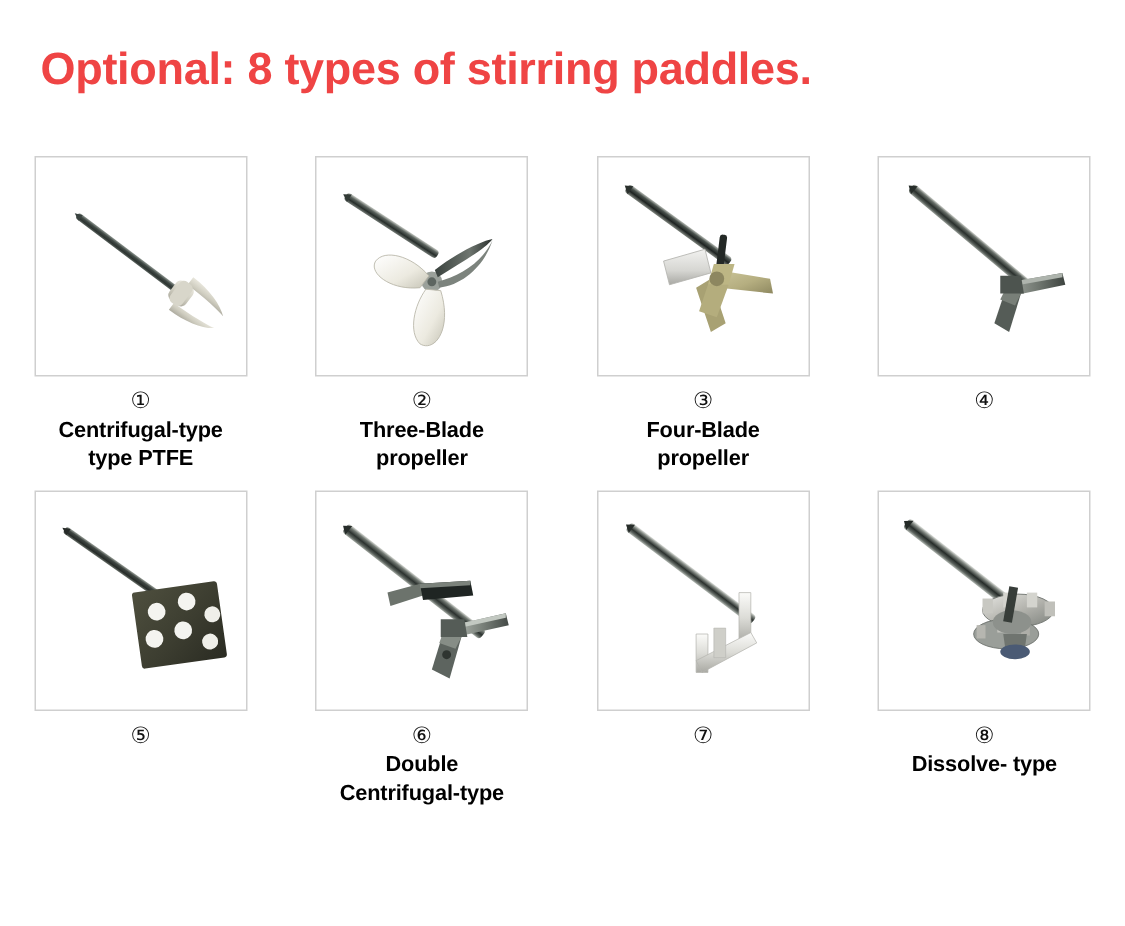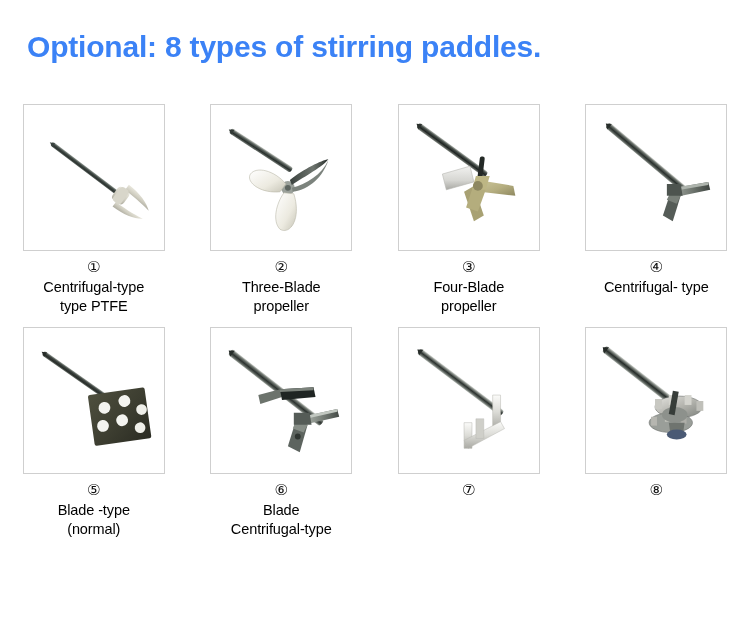--- a/index.html
+++ b/index.html
@@ -18,21 +18,21 @@
     width: 750px;
     height: 617px;
     box-sizing: border-box;
   }
   .page-title {
     position: absolute;
     left: 27px;
     top: 30px;
     font-size: 30px;
     font-weight: bold;
-    color: #3b82f6;
+    color: #ef4444;
     letter-spacing: -0.2px;
     white-space: nowrap;
   }
   .grid {
     position: absolute;
     left: 0;
     top: 104px;
     width: 750px;
   }
   .row {
@@ -66,21 +66,21 @@
     font-size: 15px;
     line-height: 18px;
     color: #111111;
     font-family: "DejaVu Sans", sans-serif;
     font-weight: normal;
   }
   .caption {
     margin-top: 2px;
     font-size: 14.5px;
     line-height: 19px;
-    font-weight: normal;
+    font-weight: bold;
     color: #000000;
     text-align: center;
     width: 180px;
     letter-spacing: -0.1px;
   }
 </style>
 </head>
 <body>
 
 <div class="page">
@@ -237,23 +237,20 @@
             <path d="M90 84 L124 78 L126 86 L92 93 Z" fill="url(#vane4)"></path>
             <path d="M90 84 L124 78 L124 81 L90 87 Z" fill="#aeb4ad"></path>
 
             <path d="M86 88 L96 92 L88 118 L78 112 Z" fill="#555c57"></path>
             <path d="M86 88 L96 92 L92 100 L82 96 Z" fill="#787f78"></path>
 
             <path d="M82 80 L96 80 L98 92 L82 92 Z" fill="#4d544f"></path>
           </svg>
         </div>
         <div class="num">④</div>
-        <div class="caption">
-          <span>Centrifugal- type</span>
-        </div>
       </div>
 
     </div>
 
     <div class="row row-2">
 
       <div class="cell">
         <div class="thumb">
           <svg viewBox="0 0 142 147">
             <defs>
@@ -279,24 +276,20 @@
               <ellipse cx="83" cy="79" rx="6" ry="6" fill="#f4f4f0"></ellipse>
               <ellipse cx="104" cy="75" rx="6" ry="6" fill="#f4f4f0"></ellipse>
               <ellipse cx="120" cy="86" rx="5.4" ry="5.4" fill="#efefe9"></ellipse>
               <ellipse cx="79" cy="97" rx="6" ry="6" fill="#f4f4f0"></ellipse>
               <ellipse cx="99" cy="94" rx="6" ry="6" fill="#f4f4f0"></ellipse>
               <ellipse cx="116" cy="104" rx="5.4" ry="5.4" fill="#efefe9"></ellipse>
             </g>
           </svg>
         </div>
         <div class="num">⑤</div>
-        <div class="caption">
-          <span>Blade -type</span><br>
-          <span>(normal)</span>
-        </div>
       </div>
 
       <div class="cell">
         <div class="thumb">
           <svg viewBox="0 0 142 147">
             <defs>
               <linearGradient id="shaft6" x1="0" y1="0" x2="0" y2="1">
                 <stop offset="0%" stop-color="#dadcd7"></stop>
                 <stop offset="22%" stop-color="#737a74"></stop>
                 <stop offset="55%" stop-color="#2c322f"></stop>
@@ -321,21 +314,21 @@
             <path d="M92 90 L128 82 L130 90 L94 98 Z" fill="url(#vane6)"></path>
             <path d="M92 90 L128 82 L128 85 L92 93 Z" fill="#c2c8c1"></path>
             <path d="M86 94 L98 98 L90 126 L78 120 Z" fill="#5d645f"></path>
             <path d="M86 94 L98 98 L94 106 L83 102 Z" fill="#868d86"></path>
             <circle cx="88" cy="110" r="3" fill="#2f3531"></circle>
             <path d="M84 86 L100 86 L102 98 L84 98 Z" fill="#555c57"></path>
           </svg>
         </div>
         <div class="num">⑥</div>
         <div class="caption">
-          <span>Blade</span><br>
+          <span>Double</span><br>
           <span>Centrifugal-type</span>
         </div>
       </div>
 
       <div class="cell">
         <div class="thumb">
           <svg viewBox="0 0 142 147">
             <defs>
               <linearGradient id="shaft7" x1="0" y1="0" x2="0" y2="1">
                 <stop offset="0%" stop-color="#e2e4e0"></stop>
@@ -399,17 +392,20 @@
               <rect x="80" y="82" width="6" height="9" fill="#c4c4be"></rect>
               <rect x="96" y="84" width="6" height="9" fill="#aeaea8"></rect>
               <ellipse cx="90" cy="84" rx="13" ry="8" fill="#8d918c"></ellipse>
               <path d="M84 92 L100 92 L98 106 L86 106 Z" fill="#6f746f"></path>
               <ellipse cx="92" cy="104" rx="10" ry="5" fill="#4a5a74"></ellipse>
               <rect x="86" y="60" width="6" height="24" transform="rotate(10 89 72)" fill="#373d39"></rect>
             </g>
           </svg>
         </div>
         <div class="num">⑧</div>
+        <div class="caption">
+          <span>Dissolve- type</span>
+        </div>
       </div>
 
     </div>
   </div>
 </div>
 
 </body></html>

